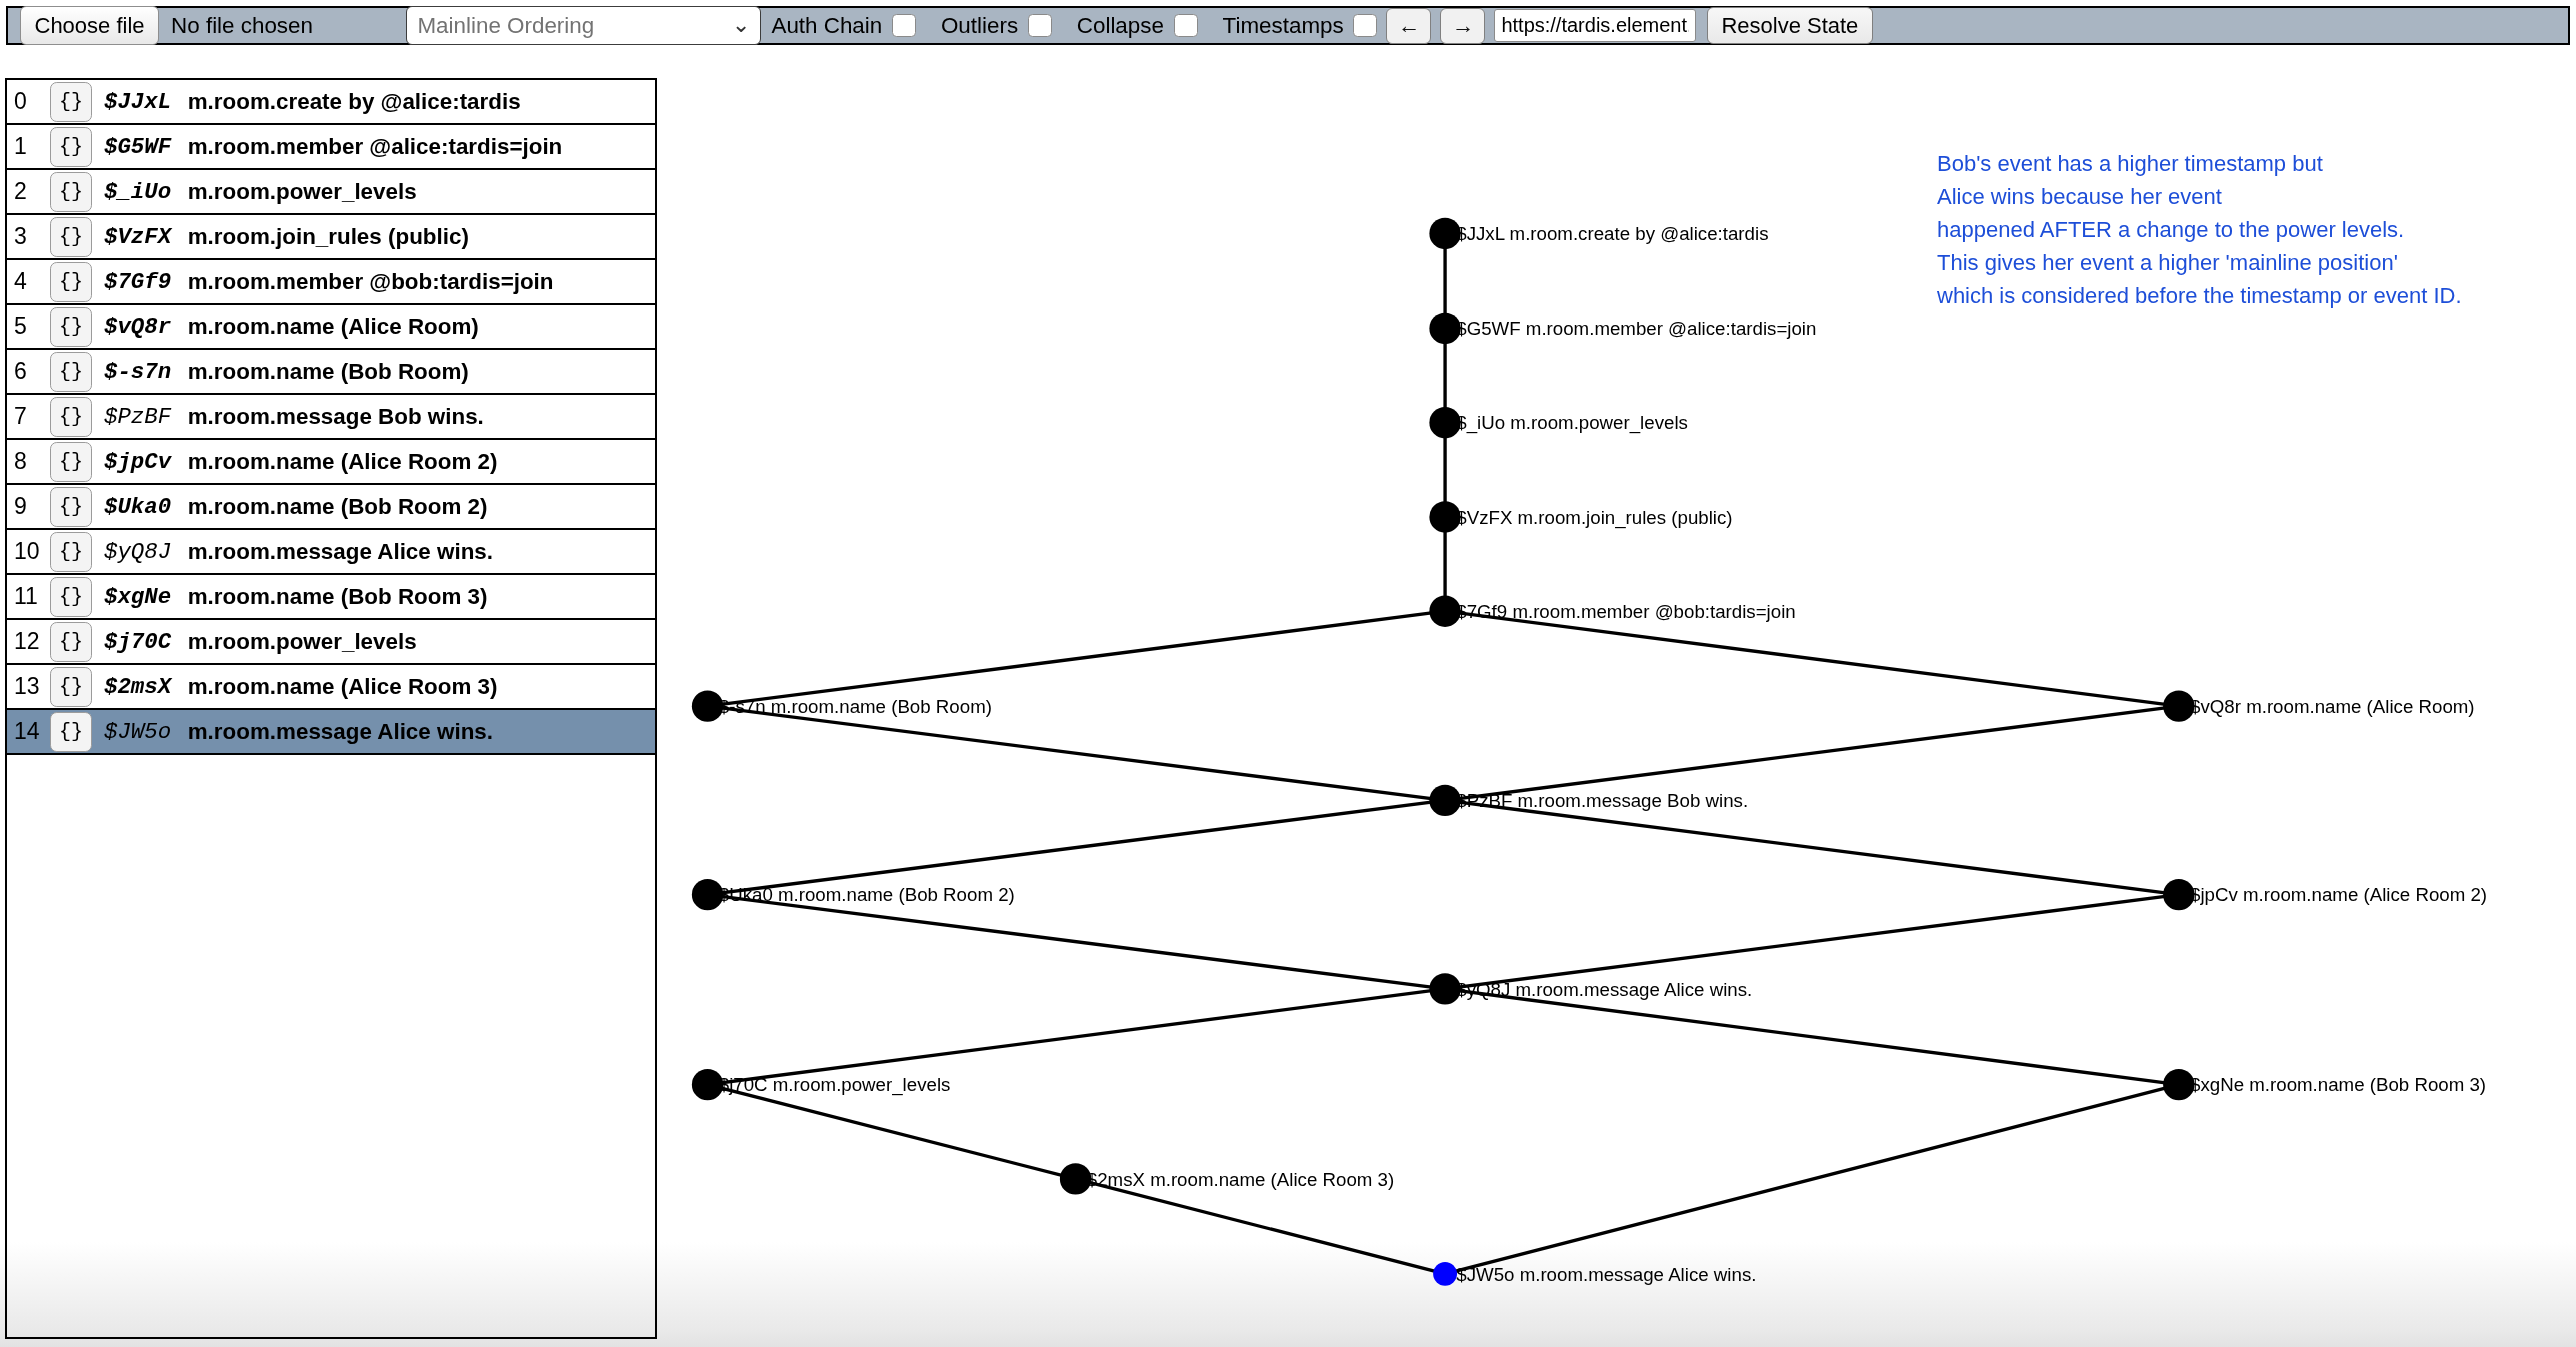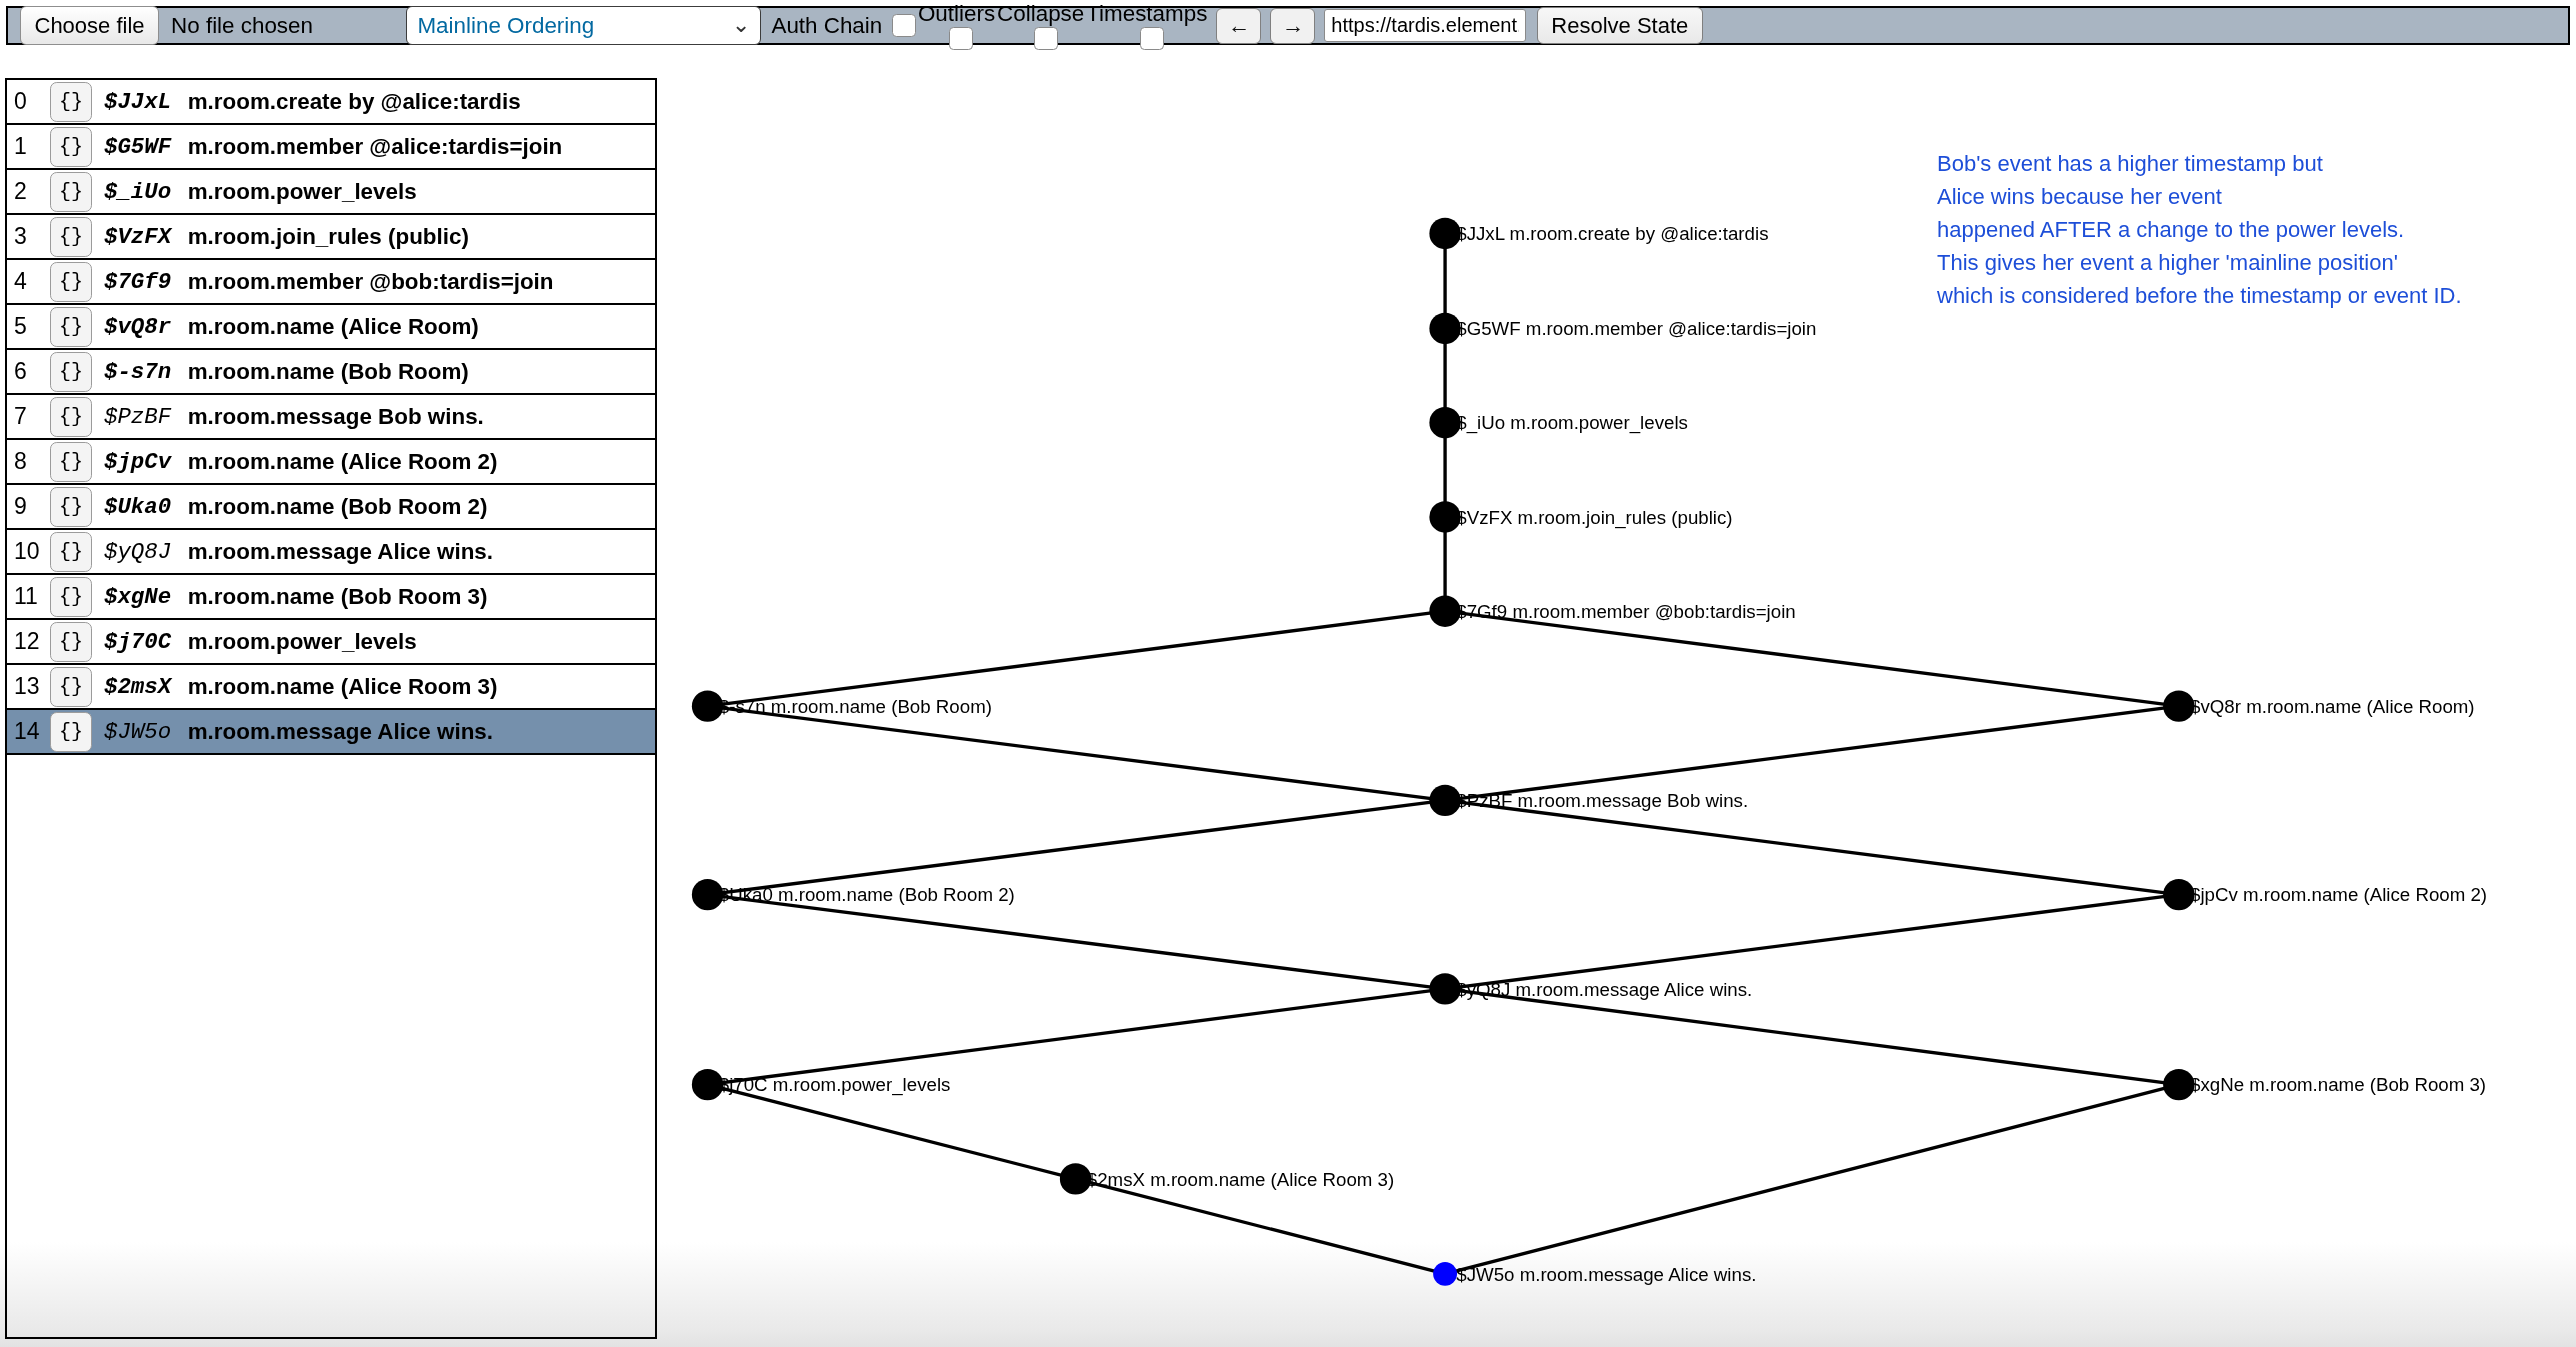--- a/index.html
+++ b/index.html
@@ -21,31 +21,31 @@
     font-family:"Liberation Sans",sans-serif;font-size:22px;color:#000;
     background:linear-gradient(#ffffff,#e8e8e8);
     border:1.5px solid #8e8e8e;border-radius:6px;
     padding:5.2px 13.5px;cursor:pointer;
   }
   .file-status{margin-left:12px;}
   .select-wrap{position:relative;margin-left:93px;}
   .select-wrap select{
     -webkit-appearance:none;appearance:none;
     width:355px;height:39px;
-    font-family:"Liberation Sans",sans-serif;font-size:22.4px;color:#0369a1;
+    font-family:"Liberation Sans",sans-serif;font-size:22.4px;color:#737373;
     background:#fff;border:1.5px solid #3c3c3c;border-radius:6px;
     padding:0 37px 0 10.5px;
   }
   .select-wrap .chevron{
     position:absolute;right:10.5px;top:5.2px;font-size:22.4px;color:#333;
     pointer-events:none;font-weight:400;
   }
   .cb-group{display:flex;align-items:center;margin-left:10.5px;}
   .cb-item{display:flex;align-items:center;}
-  .cb-item + .cb-item{margin-left:2px;flex-direction:column;}
+  .cb-item + .cb-item{margin-left:25px;}
   .cb-item .cb-label{white-space:nowrap;}
   .cb-item input[type=checkbox]{
     -webkit-appearance:none;appearance:none;margin:0 0 0 9.7px;
     width:24px;height:23px;background:#fff;
     border:1.5px solid #8a8a8a;border-radius:4.5px;cursor:pointer;
   }
   .nav-btn{
     font-family:"Liberation Sans",sans-serif;font-size:22.4px;color:#111;
     width:45px;height:36px;margin-left:9px;
     background:#f1f1f1;border:1.5px solid #808080;border-radius:6px;cursor:pointer;

